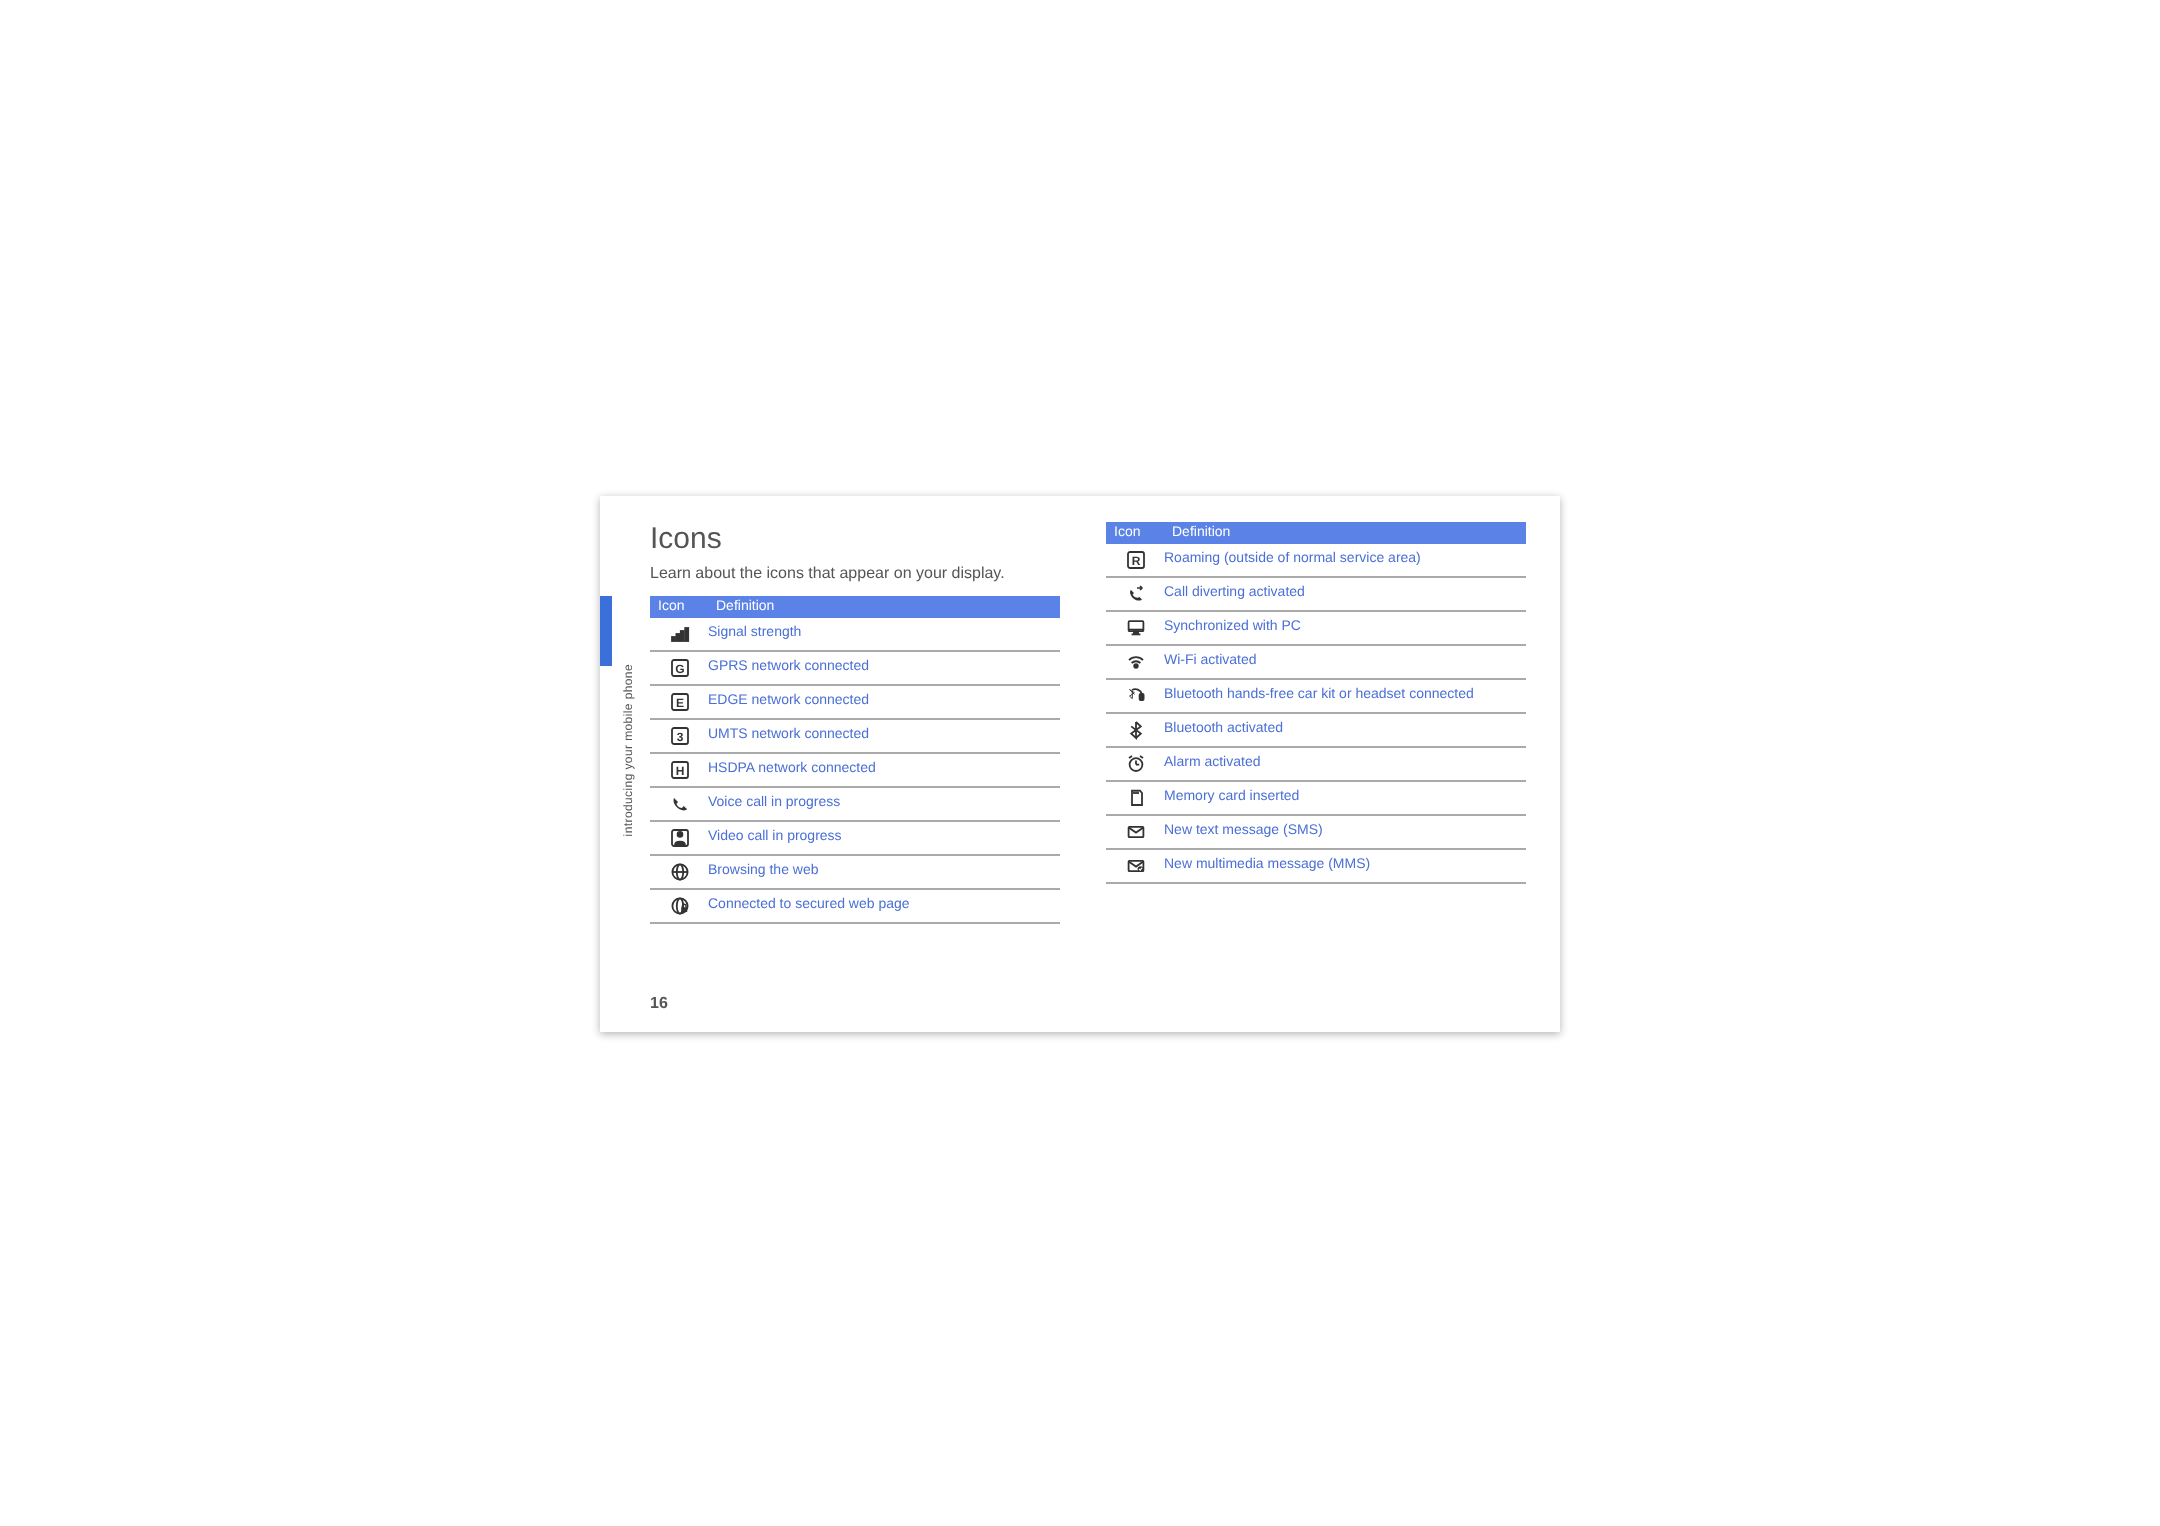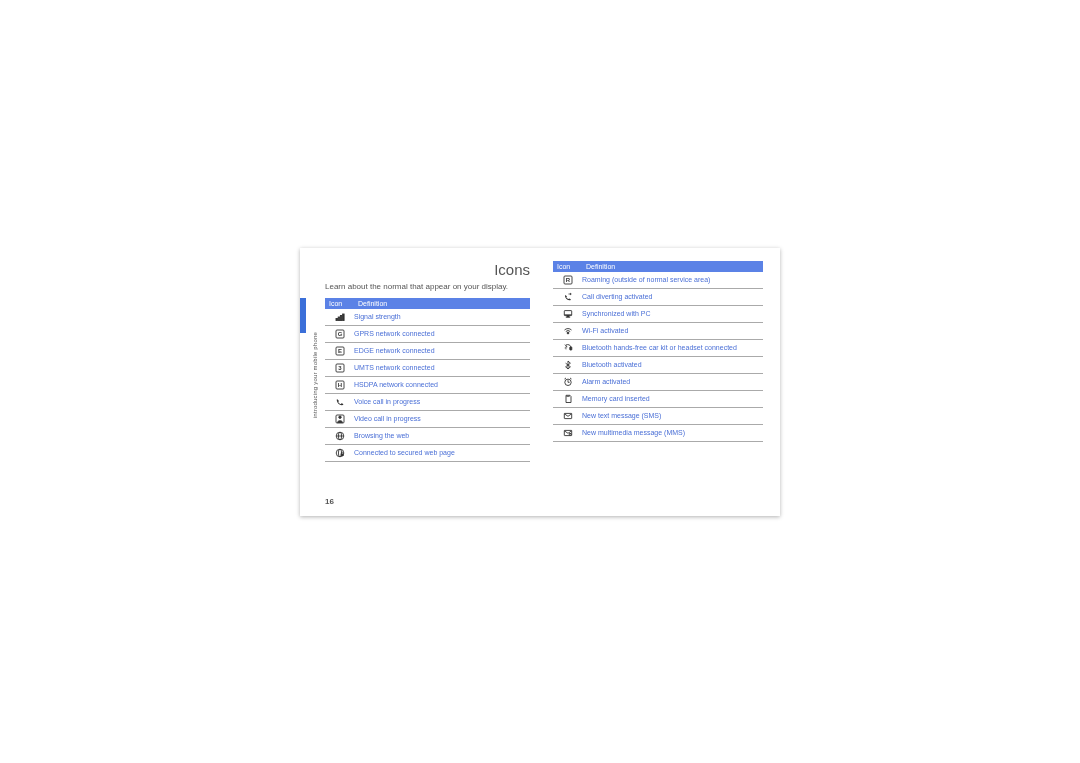--- a/index.html
+++ b/index.html
@@ -53,21 +53,20 @@
   }
   .col-right {
     left: 253px;
     width: 210px;
   }
   .section-title {
     font-size: 15px;
     color: #555;
     margin: 0 0 4px 0;
     font-weight: normal;
-    text-align: right;
   }
   .section-intro {
     font-size: 8px;
     color: #555;
     margin: 0 0 6px 0;
     line-height: 1.3;
   }
   .table-head {
     background: #5b82e6;
     color: #fff;
@@ -125,21 +124,21 @@
 </head>
 <body>
 
 <div class="workspace">
   <div class="page">
     <div class="blue-tab"></div>
     <div class="side-text">introducing your mobile phone</div>
 
     <div class="col-left">
       <h2 class="section-title">Icons</h2>
-      <p class="section-intro">Learn about the normal that appear on your display.</p>
+      <p class="section-intro">Learn about the icons that appear on your display.</p>
       <div class="table-head">
         <div class="th-icon">Icon</div>
         <div class="th-def">Definition</div>
       </div>
       <div id="left-body">
           <div class="row">
             <div class="td-icon">
               <div class="icon-box">
                 <svg width="10" height="10" viewBox="0 0 10 10" fill="none" stroke="#333" stroke-width="0.9">
                   <rect x="1" y="6.5" width="1.5" height="2" fill="#333"></rect>

